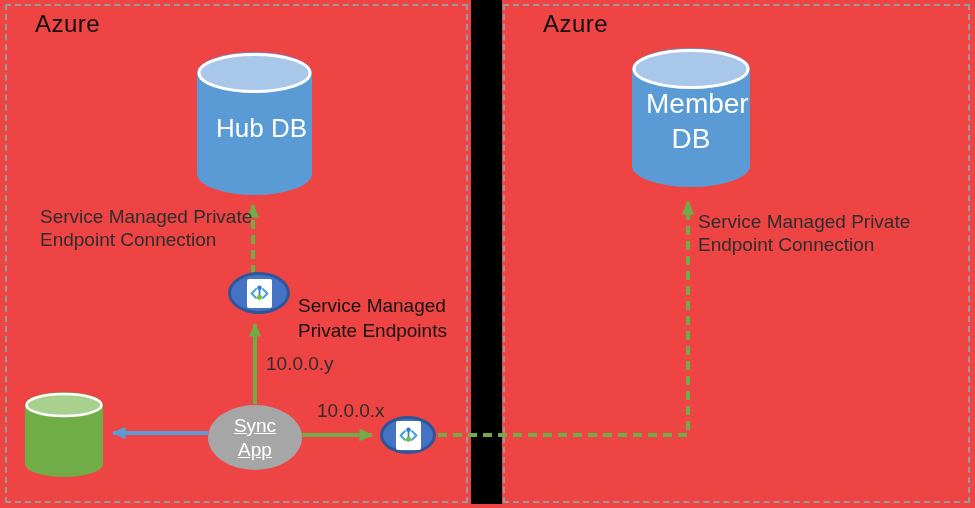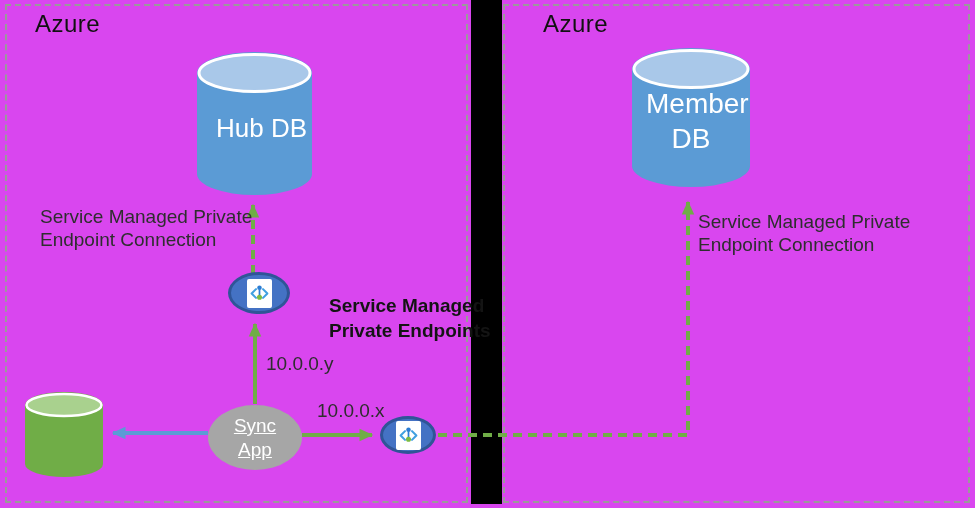--- a/index.html
+++ b/index.html
@@ -1,17 +1,17 @@
 <!DOCTYPE html>
 <html><head>
 <meta charset="utf-8">
 <style>
   html,body{margin:0;padding:0;background:#fff;}
   #canvas{
-    position:relative;width:975px;height:508px;background:#d946ef;
+    position:relative;width:975px;height:508px;background:#ef4444;
     font-family:"Liberation Sans",sans-serif;overflow:hidden;
   }
   .azure-box{
     position:absolute;border:2px dashed #9a9a9a;background:transparent;box-sizing:border-box;
   }
   #left-box{left:5px;top:4px;width:463px;height:499px;}
   #right-box{left:503px;top:4px;width:467px;height:499px;}
   #divider{position:absolute;left:471px;top:0;width:31px;height:504px;background:#000;z-index:1;}
   .region-title{
     position:absolute;font-size:24px;color:#111;z-index:4;letter-spacing:0.5px;
@@ -39,21 +39,21 @@
   #endpoint-2{left:380px;top:416px;width:56px;height:38px;}
   .endpoint .chip{
     background:#fff;border-radius:2px;width:25px;height:29px;
     display:flex;align-items:center;justify-content:center;
   }
   .note{
     position:absolute;z-index:4;font-size:19px;color:#2e2e2e;line-height:1.2;
   }
   #left-connection-label{left:40px;top:206px;width:220px;}
   #right-connection-label{left:698px;top:211px;width:220px;}
-  #private-endpoints-label{left:298px;top:294px;width:178px;font-weight:bold;color:#141414;line-height:1.3;margin-left:31px;}
+  #private-endpoints-label{left:298px;top:294px;width:178px;font-weight:normal;color:#141414;line-height:1.3;}
   #ip-y-label{left:266px;top:353px;}
   #ip-x-label{left:317px;top:400px;}
 </style>
 </head>
 <body>
 
 <div id="canvas">
 
   <div id="left-box" class="azure-box"></div>
   <div id="right-box" class="azure-box"></div>

